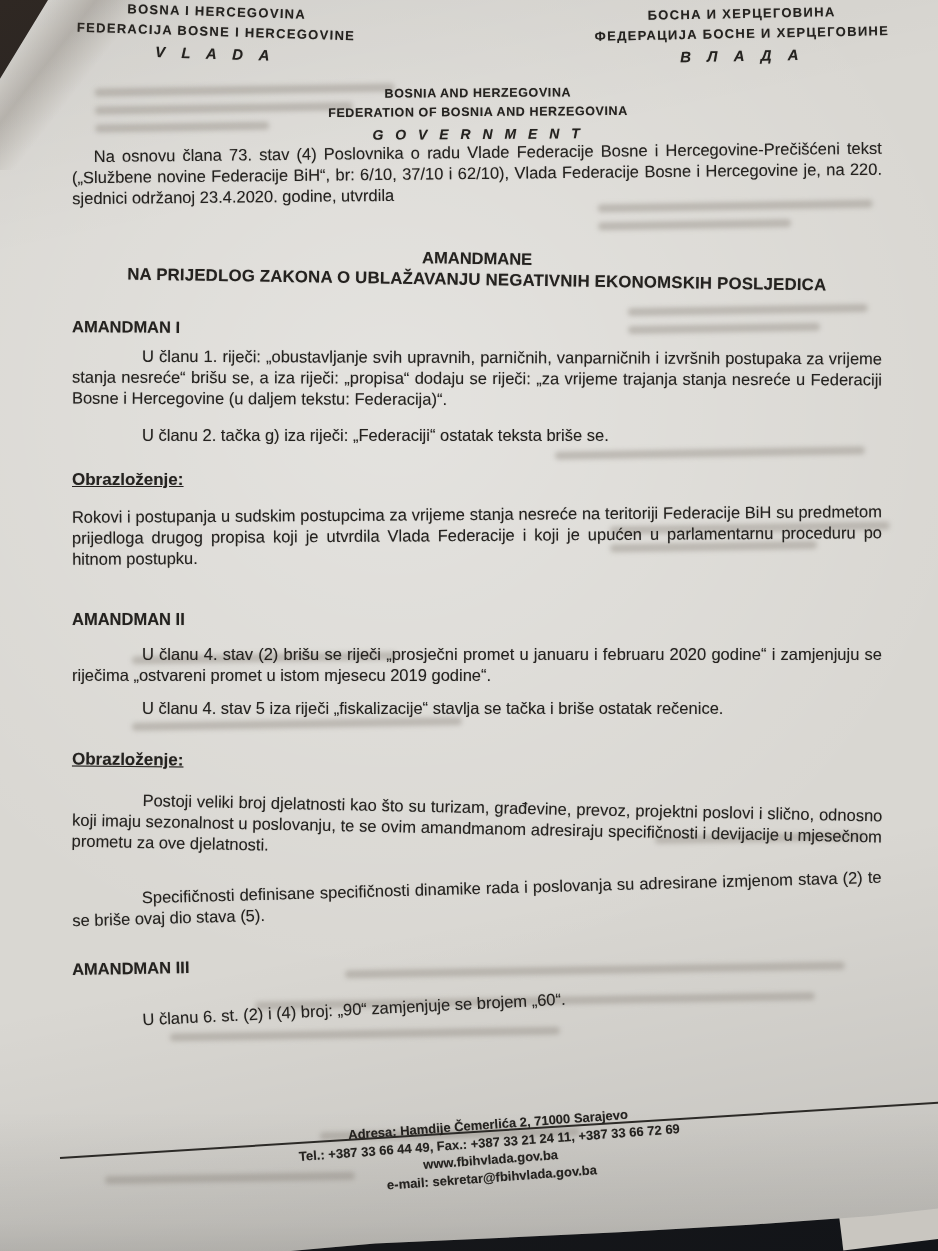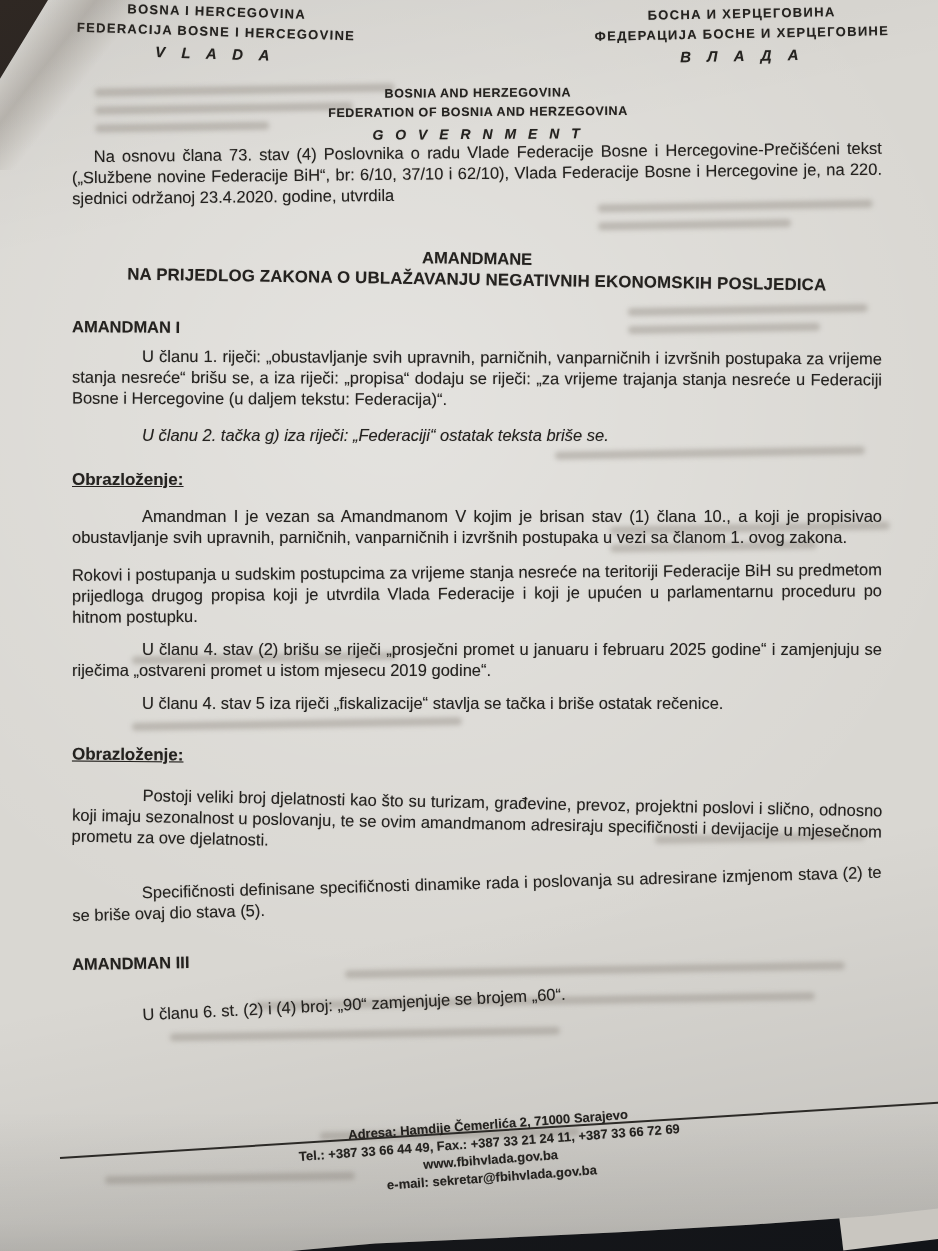--- a/index.html
+++ b/index.html
@@ -122,27 +122,27 @@
     <div class="content">
       <p class="intro">Na osnovu člana 73. stav (4) Poslovnika o radu Vlade Federacije Bosne i Hercegovine-Prečišćeni tekst („Službene novine Federacije BiH“, br: 6/10, 37/10 i 62/10), Vlada Federacije Bosne i Hercegovine je, na 220. sjednici održanoj 23.4.2020. godine, utvrdila</p>
 
       <div class="doc-title">
         <div class="t1">AMANDMANE</div>
         <div class="t2">NA PRIJEDLOG ZAKONA O UBLAŽAVANJU NEGATIVNIH EKONOMSKIH POSLJEDICA</div>
       </div>
 
       <p class="amh" style="margin-top:28px;transform:rotate(.4deg);">AMANDMAN I</p>
       <p class="indent" style="margin-top:7px;transform:rotate(.2deg);">U članu 1. riječi: „obustavljanje svih upravnih, parničnih, vanparničnih i izvršnih postupaka za vrijeme stanja nesreće“ brišu se, a iza riječi: „propisa“ dodaju se riječi: „za vrijeme trajanja stanja nesreće u Federaciji Bosne i Hercegovine (u daljem tekstu: Federacija)“.</p>
-      <p class="indent" style="margin-top:15px;font-style:italic;">U članu 2. tačka g) iza riječi: „Federaciji“ ostatak teksta briše se.</p>
+      <p class="indent" style="margin-top:15px;">U članu 2. tačka g) iza riječi: „Federaciji“ ostatak teksta briše se.</p>
 
       <p class="obr" style="margin-top:23px;">Obrazloženje:</p>
-      <p class="indent" style="margin-top:16px;">Amandman I je vezan sa Amandmanom V kojim je brisan stav (1) člana 10., a koji je propisivao obustavljanje svih upravnih, parničnih, vanparničnih i izvršnih postupaka u vezi sa članom 1. ovog zakona.</p>
       <p style="margin-top:14px;transform:rotate(-.4deg);">Rokovi i postupanja u sudskim postupcima za vrijeme stanja nesreće na teritoriji Federacije BiH su predmetom prijedloga drugog propisa koji je utvrdila Vlada Federacije i koji je upućen u parlamentarnu proceduru po hitnom postupku.</p>
 
-      <p class="indent" style="margin-top:14px;">U članu 4. stav (2) brišu se riječi „prosječni promet u januaru i februaru 2025 godine“ i zamjenjuju se riječima „ostvareni promet u istom mjesecu 2019 godine“.</p>
+      <p class="amh" style="margin-top:42px;">AMANDMAN II</p>
+      <p class="indent" style="margin-top:14px;">U članu 4. stav (2) brišu se riječi „prosječni promet u januaru i februaru 2020 godine“ i zamjenjuju se riječima „ostvareni promet u istom mjesecu 2019 godine“.</p>
       <p class="indent" style="margin-top:12px;">U članu 4. stav 5 iza riječi „fiskalizacije“ stavlja se tačka i briše ostatak rečenice.</p>
 
       <p class="obr" style="margin-top:33px;transform:rotate(.5deg);">Obrazloženje:</p>
       <p class="indent" style="margin-top:24px;transform:rotate(1.2deg);">Postoji veliki broj djelatnosti kao što su turizam, građevine, prevoz, projektni poslovi i slično, odnosno koji imaju sezonalnost u poslovanju, te se ovim amandmanom adresiraju specifičnosti i devijacije u mjesečnom prometu za ove djelatnosti.</p>
       <p class="indent" style="margin-top:18px;transform:rotate(-1.6deg);">Specifičnosti  definisane specifičnosti dinamike rada i poslovanja su adresirane izmjenom stava (2) te se briše ovaj dio stava (5).</p>
 
       <p class="amh" style="margin-top:32px;transform:rotate(-1deg);">AMANDMAN III</p>
       <p class="indent" style="margin-top:20px;transform:rotate(-2.8deg);">U članu 6. st. (2) i (4) broj: „90“ zamjenjuje se brojem „60“.</p>
     </div>
 

